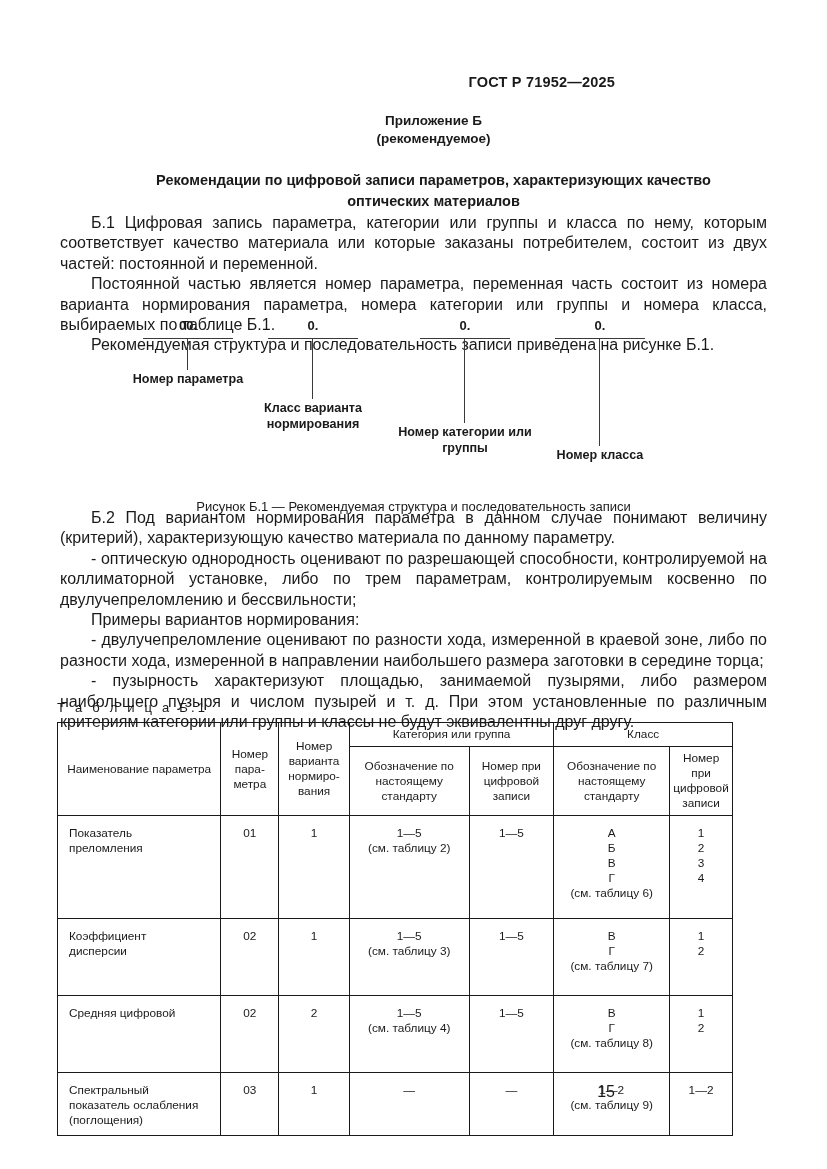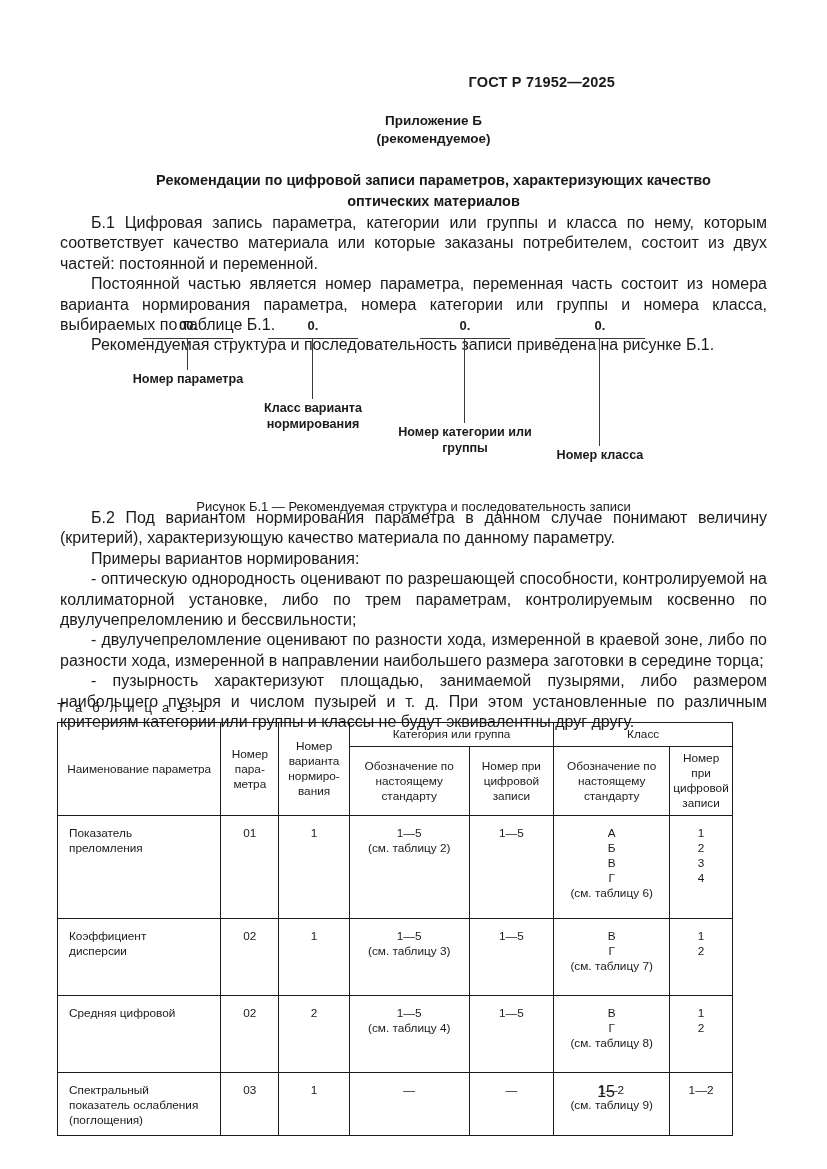--- a/index.html
+++ b/index.html
@@ -232,22 +232,22 @@
       <div class="fig-vline" style="top:20px; height:108px;"></div>
       <div class="fig-label" style="top:130px;">Номер класса</div>
     </div>
 
   </div>
 
   <div class="fig-caption">Рисунок Б.1 — Рекомендуемая структура и последовательность записи</div>
 
   <div class="body-text" id="para-block-2">
     <p class="ind">Б.2  Под вариантом нормирования параметра в данном случае понимают величину (критерий), характеризующую качество материала по данному параметру.</p>
+    <p class="ind">- оптическую однородность оценивают по разрешающей способности, контролируемой на коллиматорной установке, либо по трем параметрам, контролируемым косвенно по двулучепреломлению и бессвильности;</p>
     <p class="ind">Примеры вариантов нормирования:</p>
-    <p class="ind">- оптическую однородность оценивают по разрешающей способности, контролируемой на коллиматорной установке, либо по трем параметрам, контролируемым косвенно по двулучепреломлению и бессвильности;</p>
     <p class="ind">- двулучепреломление оценивают по разности хода, измеренной в краевой зоне, либо по разности хода, измеренной в направлении наибольшего размера заготовки в середине торца;</p>
     <p class="ind">- пузырность характеризуют площадью, занимаемой пузырями, либо размером наибольшего пузыря и числом пузырей и т. д. При этом установленные по различным критериям категории или группы и классы не будут эквивалентны друг другу.</p>
   </div>
 
   <div class="table-title">Т а б л и ц а  Б.1</div>
 
   <table class="b1">
     <thead>
       <tr>
         <th class="col-name" rowspan="2">Наименование параметра</th>

